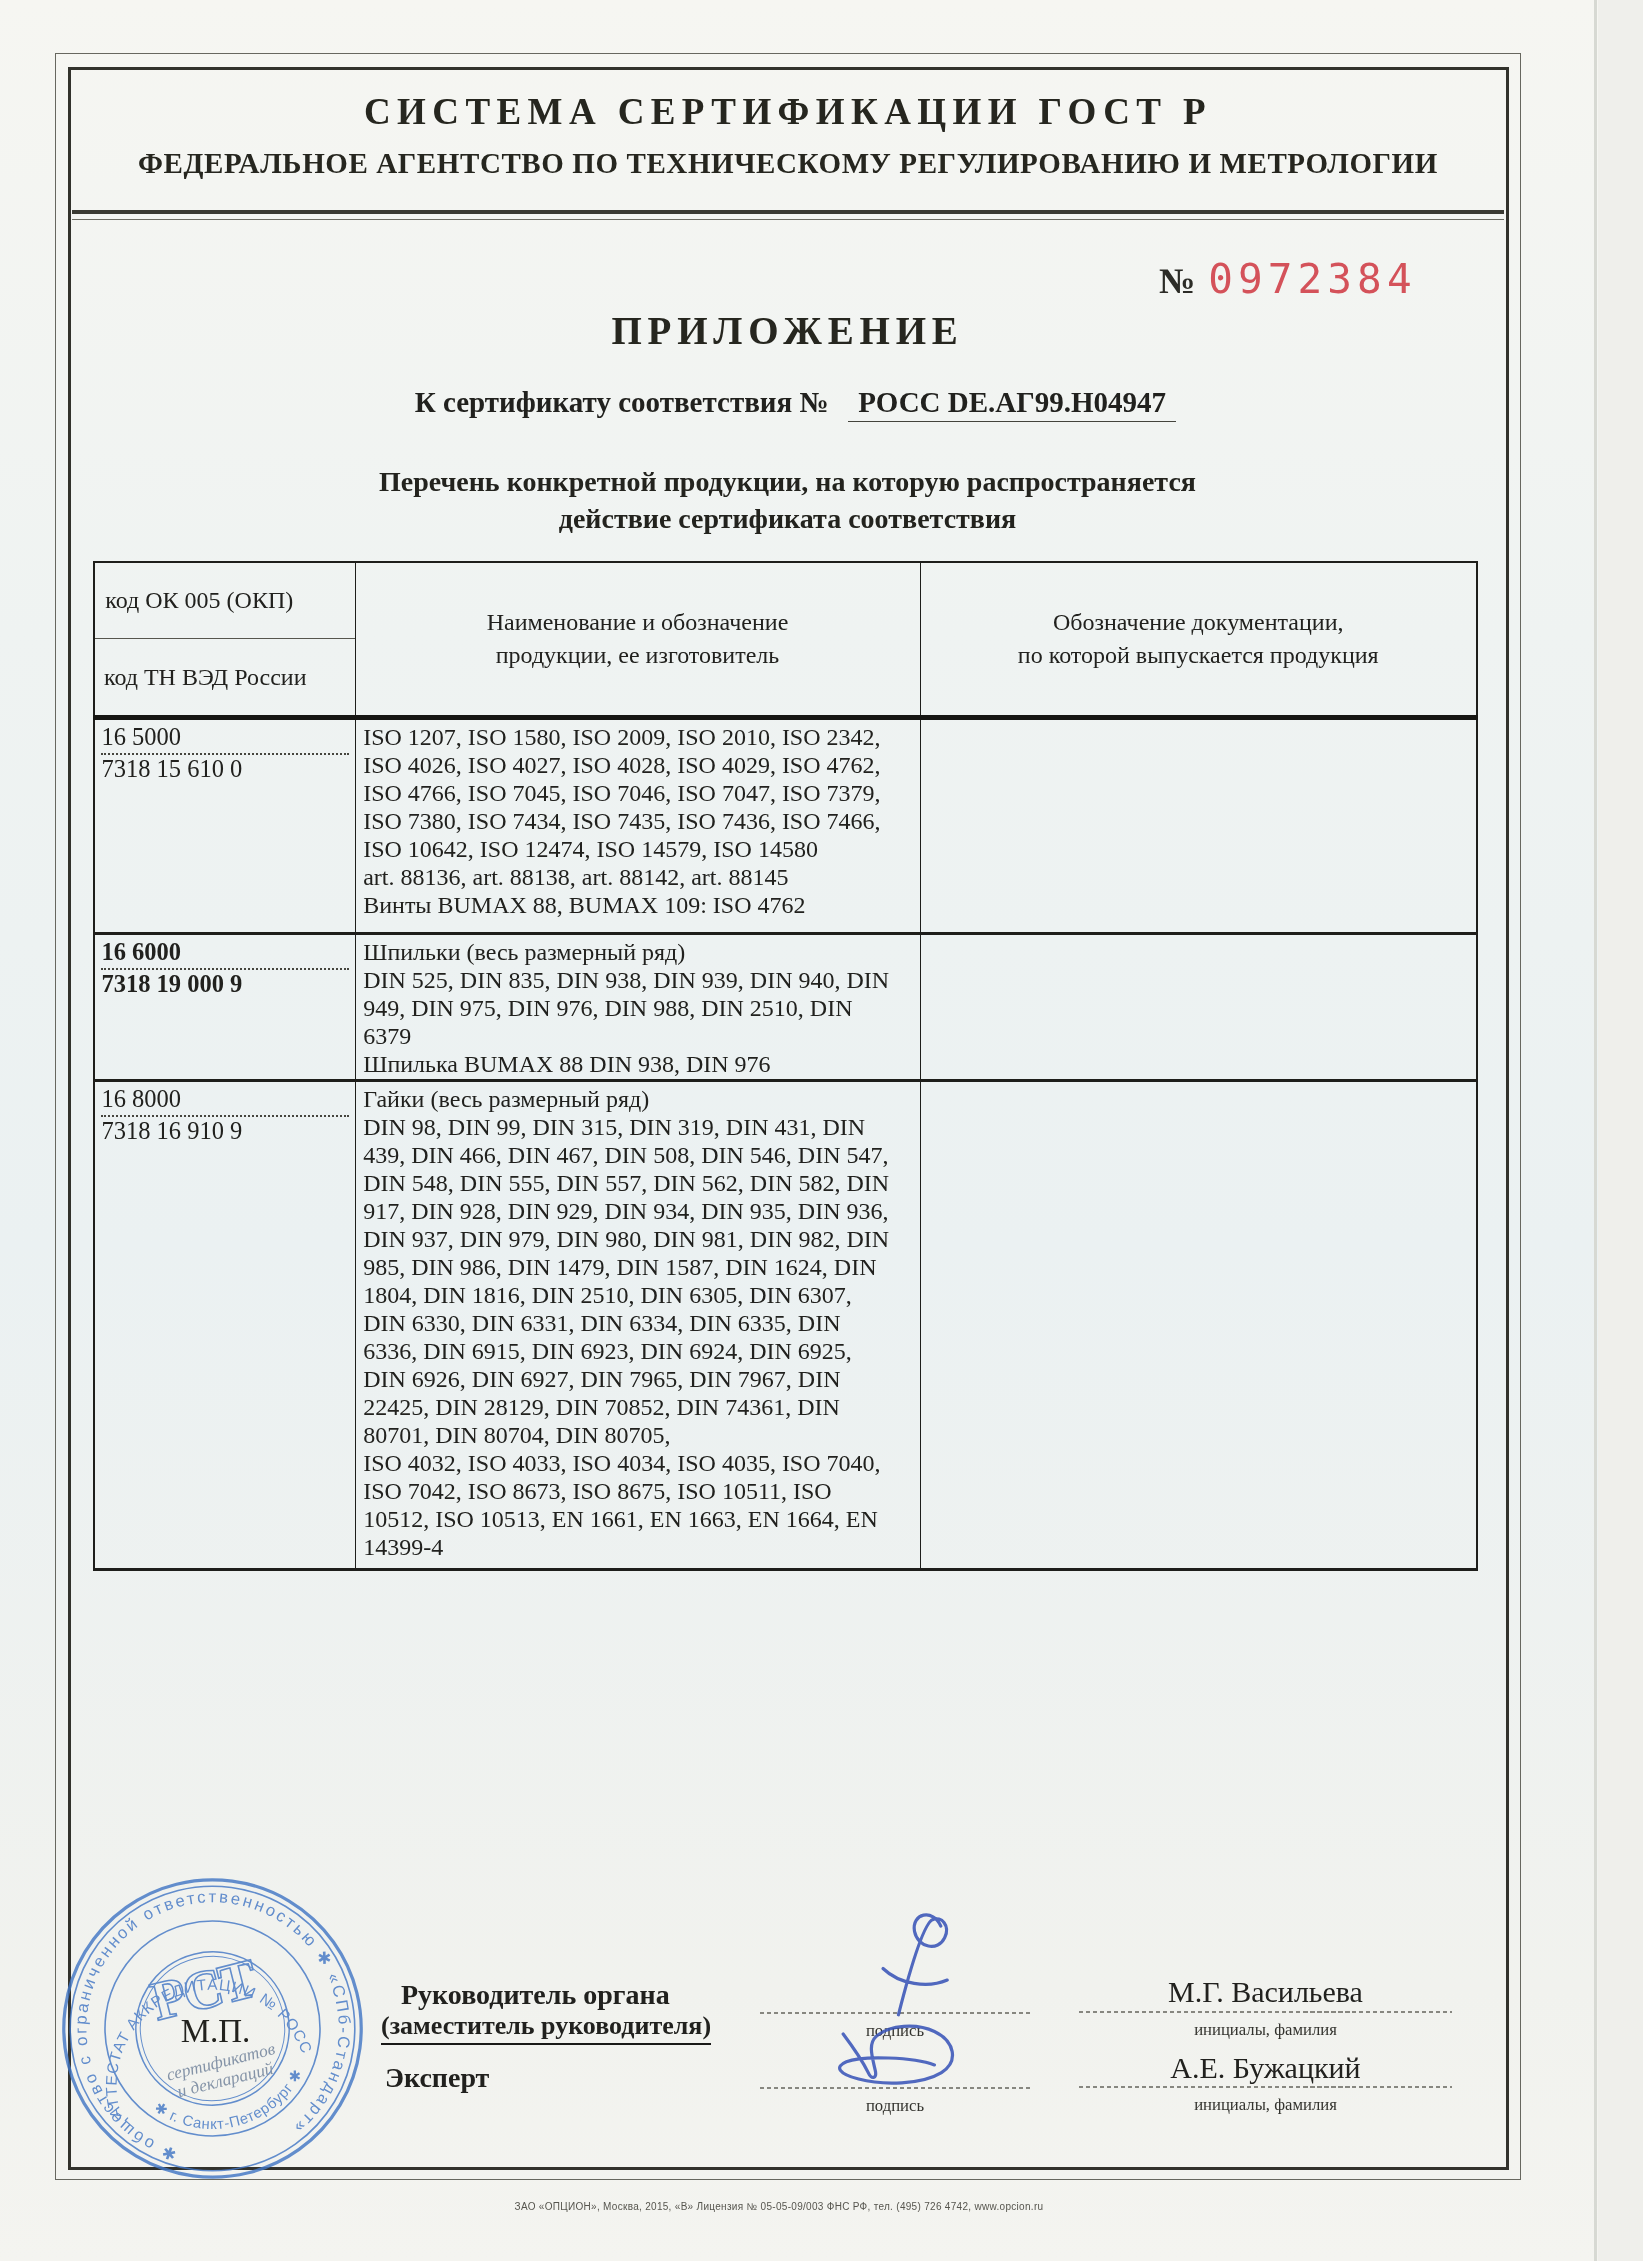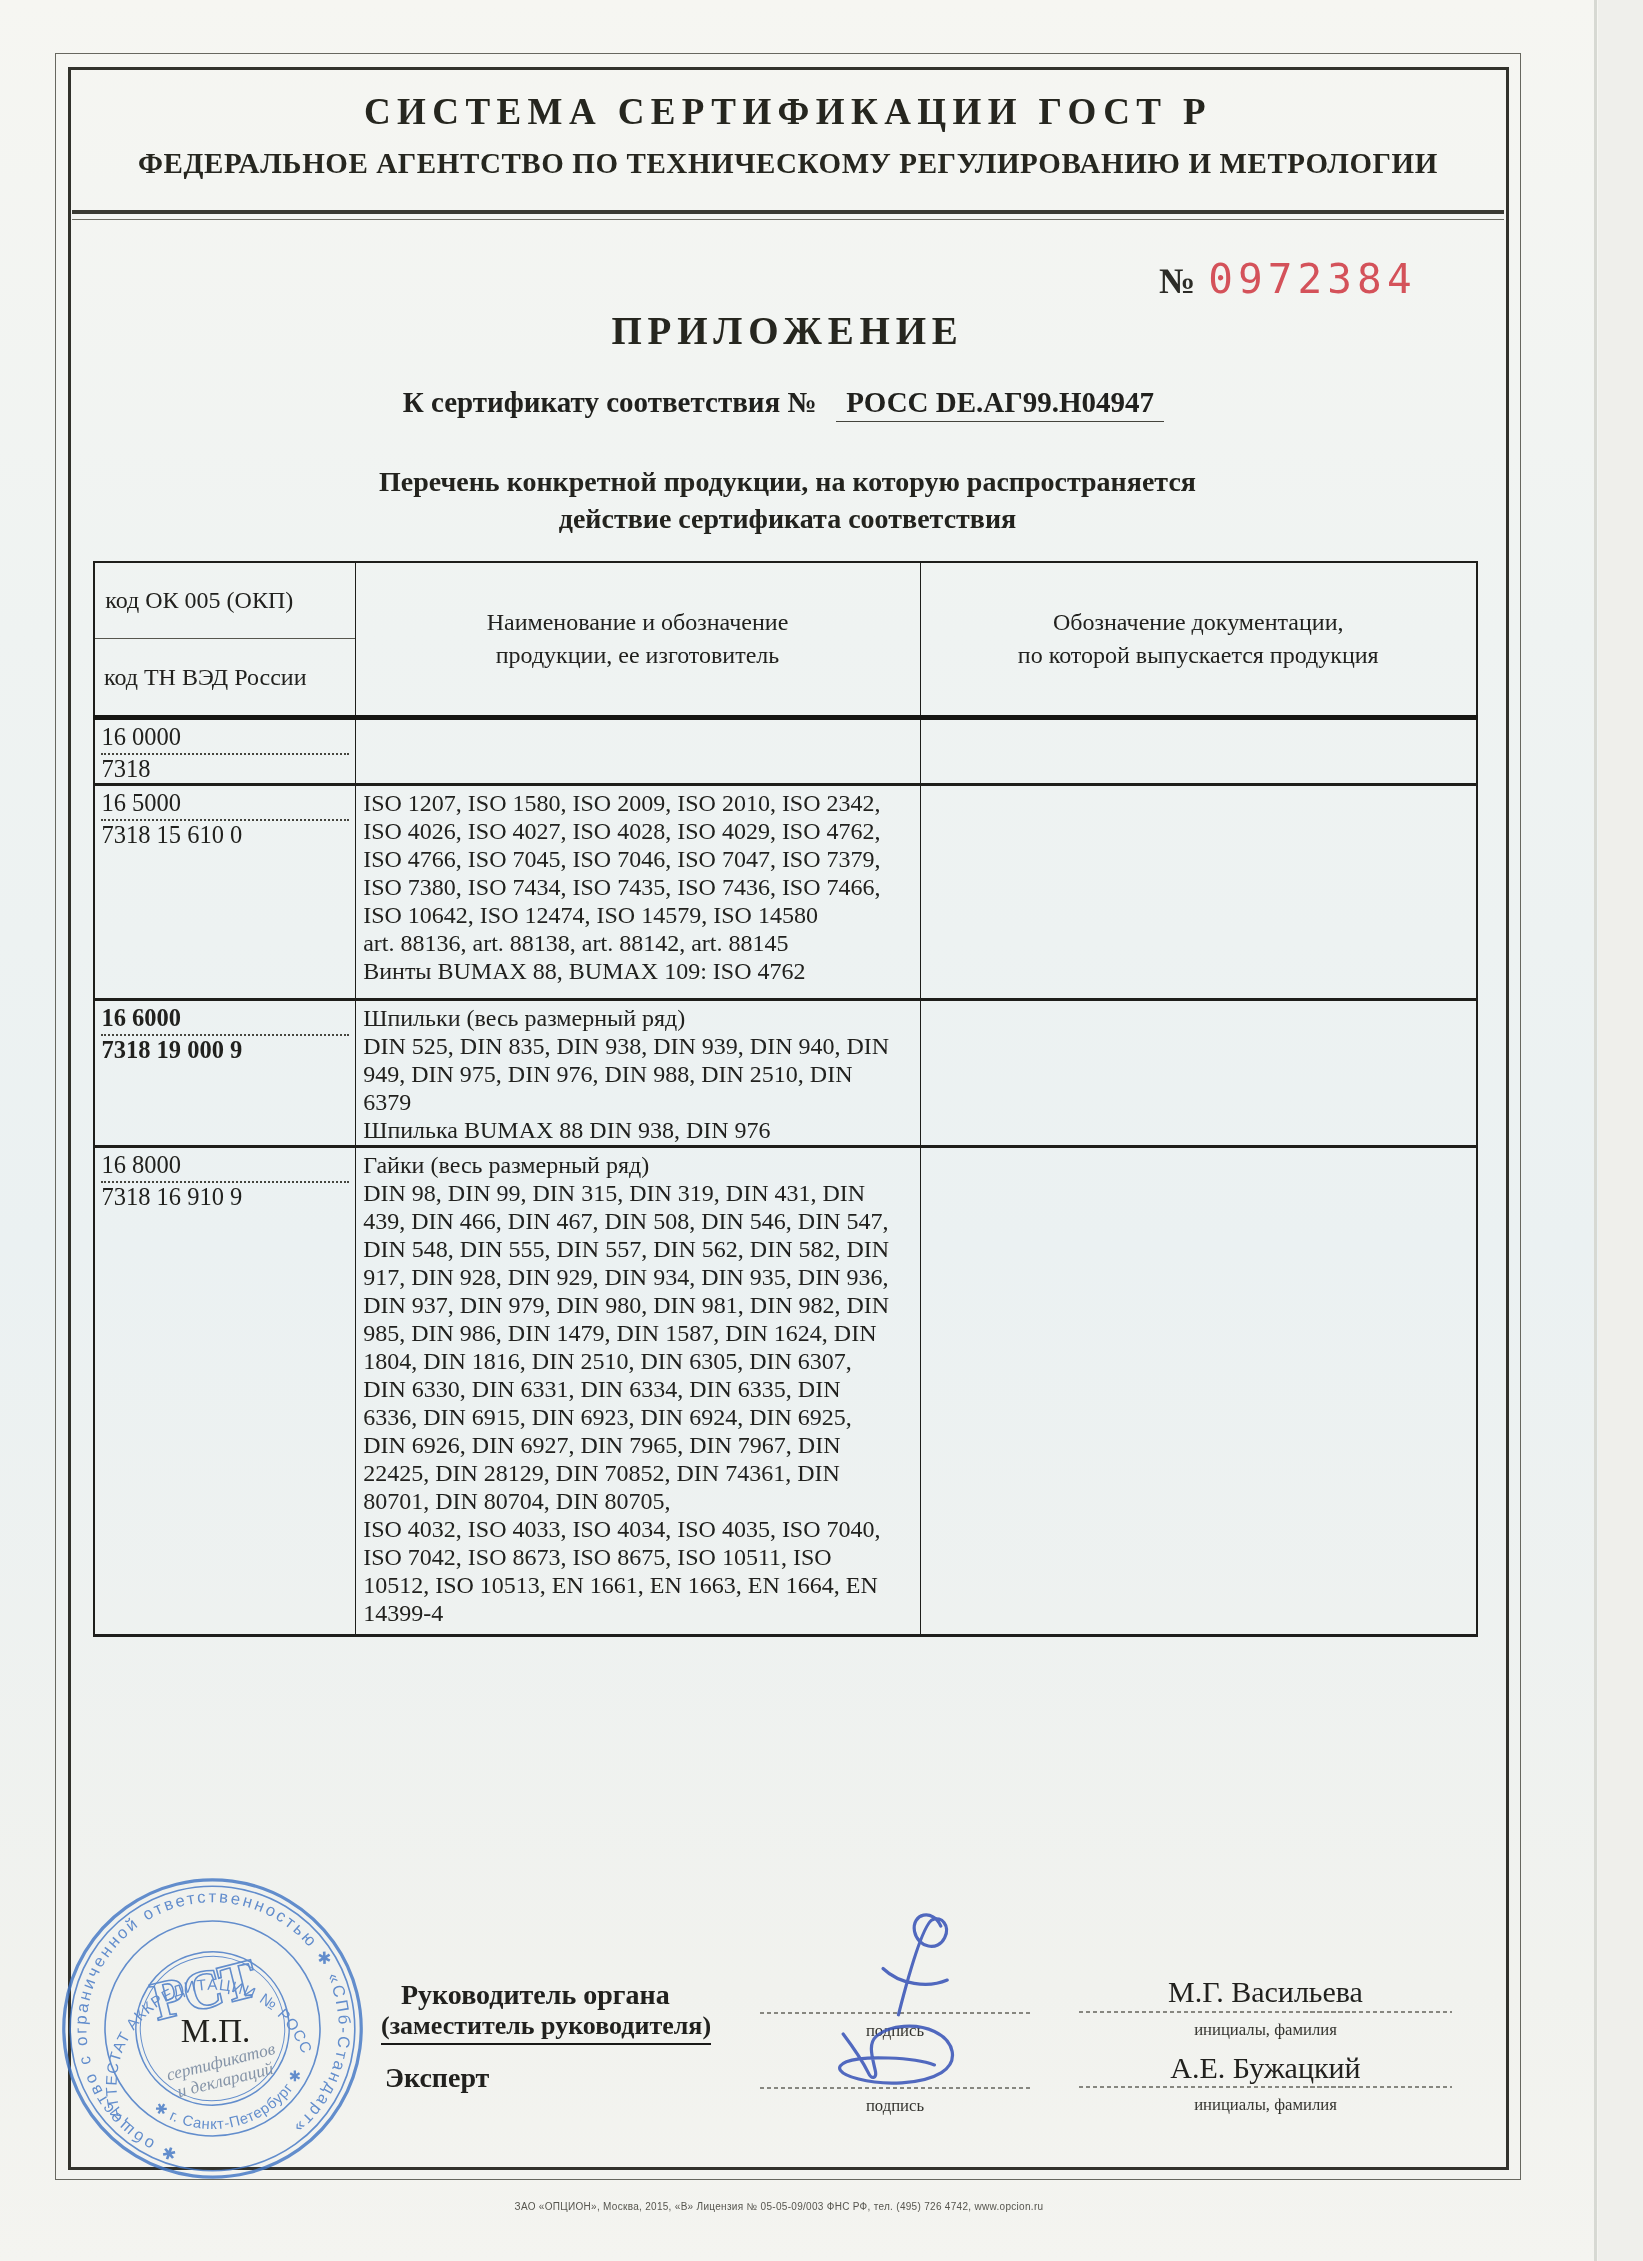--- a/index.html
+++ b/index.html
@@ -18,21 +18,21 @@
   .head-band{position:absolute;left:72px;top:71px;width:1432px;height:138px;text-align:center;}
   .sys-title{margin-top:19.3px;font-size:37px;font-weight:bold;letter-spacing:6.4px;color:#26261f;}
   .agency-title{margin-top:14px;font-size:29px;font-weight:bold;letter-spacing:0.6px;color:#26261f;}
   .rule-a{position:absolute;left:72px;top:210px;width:1432px;height:3.9px;background:#3a3a33;}
   .rule-b{position:absolute;left:72px;top:219px;width:1432px;height:1.3px;background:#6b6b62;}
   .blank-no{position:absolute;left:1159px;top:255px;display:flex;align-items:baseline;gap:13px;}
   .no-sign{font-size:36px;font-weight:bold;color:#2c2c27;}
   .no-red{font-family:"DejaVu Sans Mono", monospace;font-size:41px;color:#d4525a;letter-spacing:5.1px;}
   .appendix-title{position:absolute;left:68px;top:308px;width:1439px;text-align:center;
     font-size:39px;font-weight:bold;letter-spacing:5.8px;color:#26261f;}
-  .subtitle{position:absolute;left:64px;top:386px;width:1439px;text-align:center;font-size:29px;font-weight:bold;}
+  .subtitle{position:absolute;left:76px;top:386px;width:1439px;text-align:center;font-size:29px;font-weight:bold;}
   .subtitle .sub-value{margin-left:19.3px;border-bottom:1.9px solid #44443d;padding:0 10.3px 2.6px 10.3px;}
   .purpose{position:absolute;left:68px;top:463px;width:1439px;text-align:center;
     font-size:28px;font-weight:bold;line-height:37px;color:#23231e;}
   
   table.products{position:absolute;left:93px;top:561px;border-collapse:collapse;table-layout:fixed;width:1384px;}
   table.products col.c1{width:261px;} table.products col.c2{width:565px;} table.products col.c3{width:557px;}
   table.products td{border:1.9px solid #1e1e1b;vertical-align:top;padding:0;}
   table.products{border:2.6px solid #1e1e1b;}
   tr.thead td{border-bottom:5.8px solid #161613;height:152px;}
   tr.rbody td{border-bottom:3.9px solid #1e1e1b;}
@@ -119,35 +119,20 @@
       <td>
         <div class="col-head">Наименование и обозначение
 продукции, ее изготовитель</div>
       </td>
       <td>
         <div class="col-head">Обозначение документации,
 по которой выпускается продукция</div>
       </td>
     </tr>
 
-    <tr class="rbody">
-      <td class="r1">
-        <div class="codecell">
-          <div>16 0000</div>
-          <div class="dotline"></div>
-          <div>7318</div>
-        </div>
-      </td>
-      <td>
-            <div class="namecell"></div>
-          </td>
-      <td>
-            <div class="namecell"></div>
-          </td>
-    </tr>
 
     <tr class="rbody">
       <td class="r2">
         <div class="codecell">
           <div>16 5000</div>
           <div class="dotline"></div>
           <div>7318 15 610 0</div>
         </div>
       </td>
       <td>

